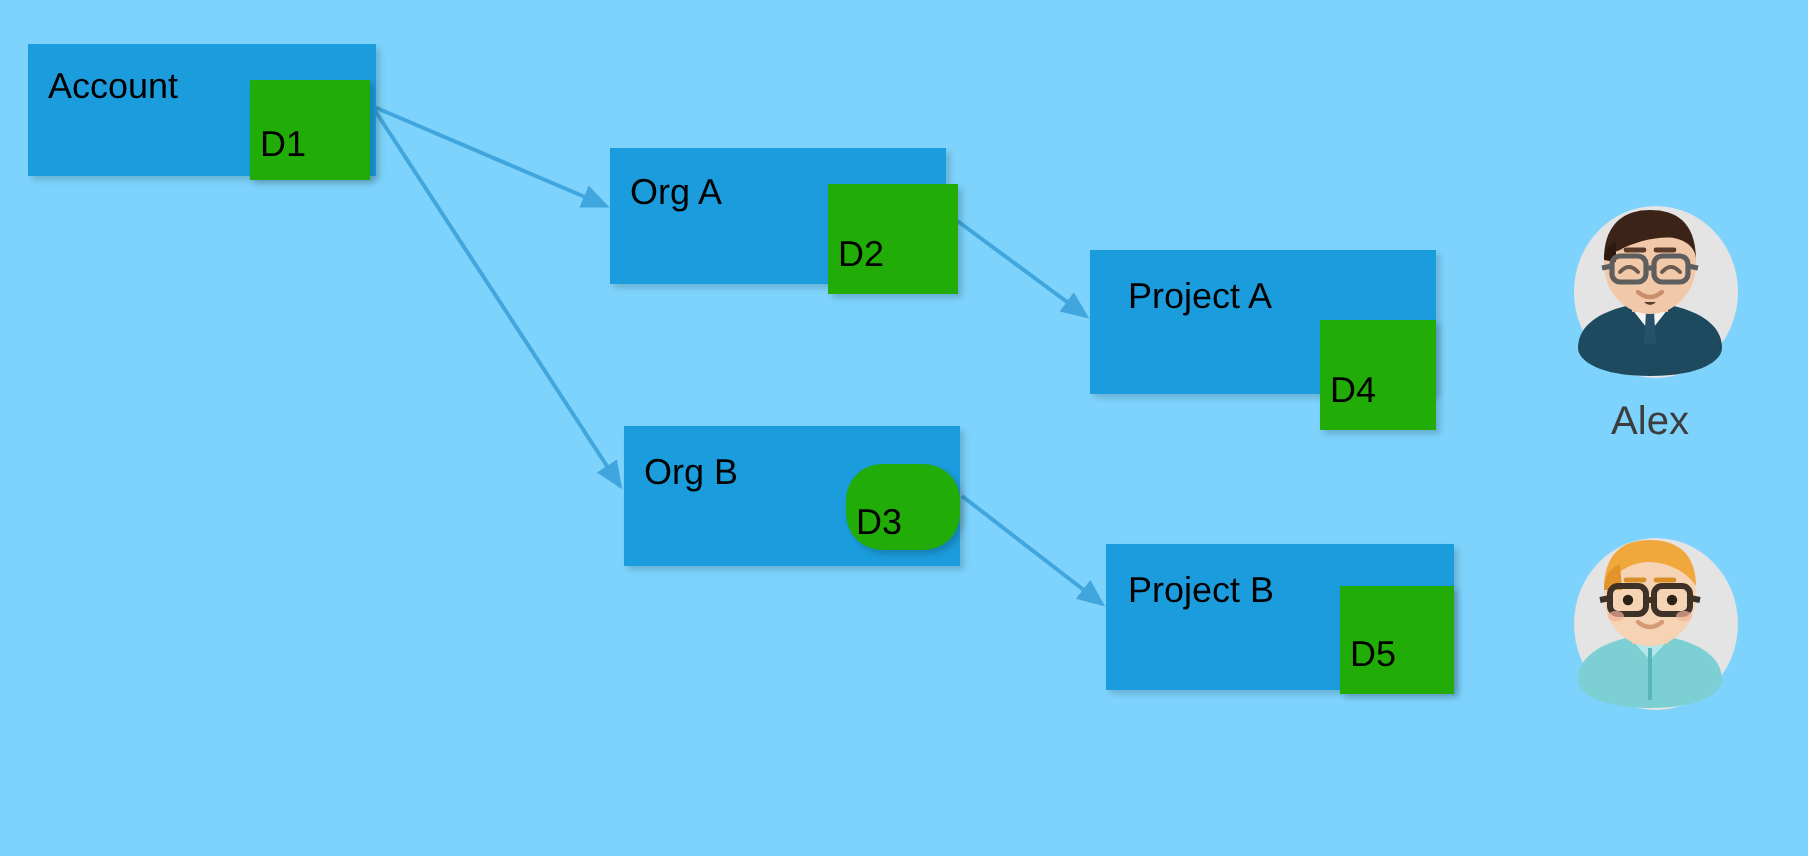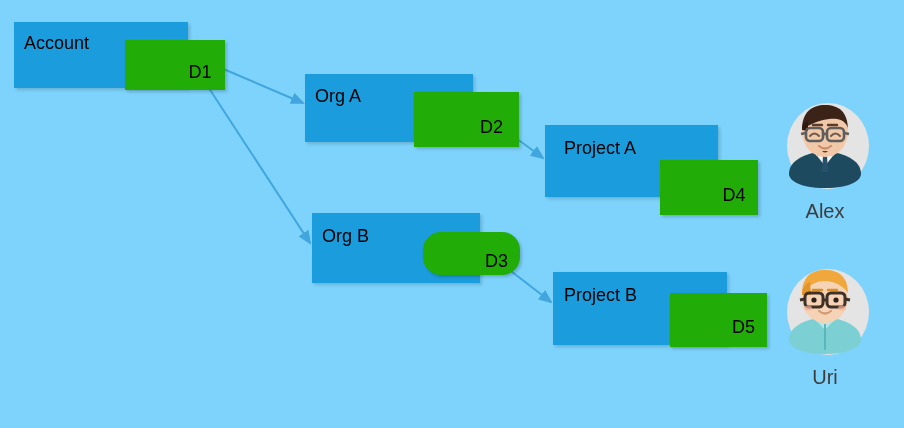--- a/index.html
+++ b/index.html
@@ -32,22 +32,21 @@
     line-height: 1;
     white-space: nowrap;
     font-family: "Liberation Sans", sans-serif;
   }
   .node-badge {
     position: absolute;
     background: var(--badge-color, #22ac08);
     box-shadow: 2px 2px 3px rgba(0,0,0,0.18);
     display: flex;
     align-items: center;
-    justify-content: center;
-    padding-left: 40px;
+    justify-content: flex-start;
   }
   .node-badge span {
     color: #000000;
     font-size: 18px;
     line-height: 1;
     position: relative;
     top: 7px;
     left: 5px;
   }
   #edges {
@@ -182,16 +181,15 @@
           <path d="M28 37 L23 38"></path>
           <path d="M68 37 L73 38"></path>
         </g>
         <circle cx="37" cy="38" r="2.6" fill="#2b2118"></circle>
         <circle cx="59" cy="38" r="2.6" fill="#2b2118"></circle>
         <path d="M42 49 Q48 54 54 49" stroke="#d39a74" stroke-width="2.2" fill="none" stroke-linecap="round"></path>
         <ellipse cx="31" cy="46" rx="4" ry="2.6" fill="#f3b39a" opacity="0.7"></ellipse>
         <ellipse cx="65" cy="46" rx="4" ry="2.6" fill="#f3b39a" opacity="0.7"></ellipse>
       </svg>
     </div>
-    <div class="person-name">Uri</div>
   </div>
 
 </div>
 
 </body></html>

